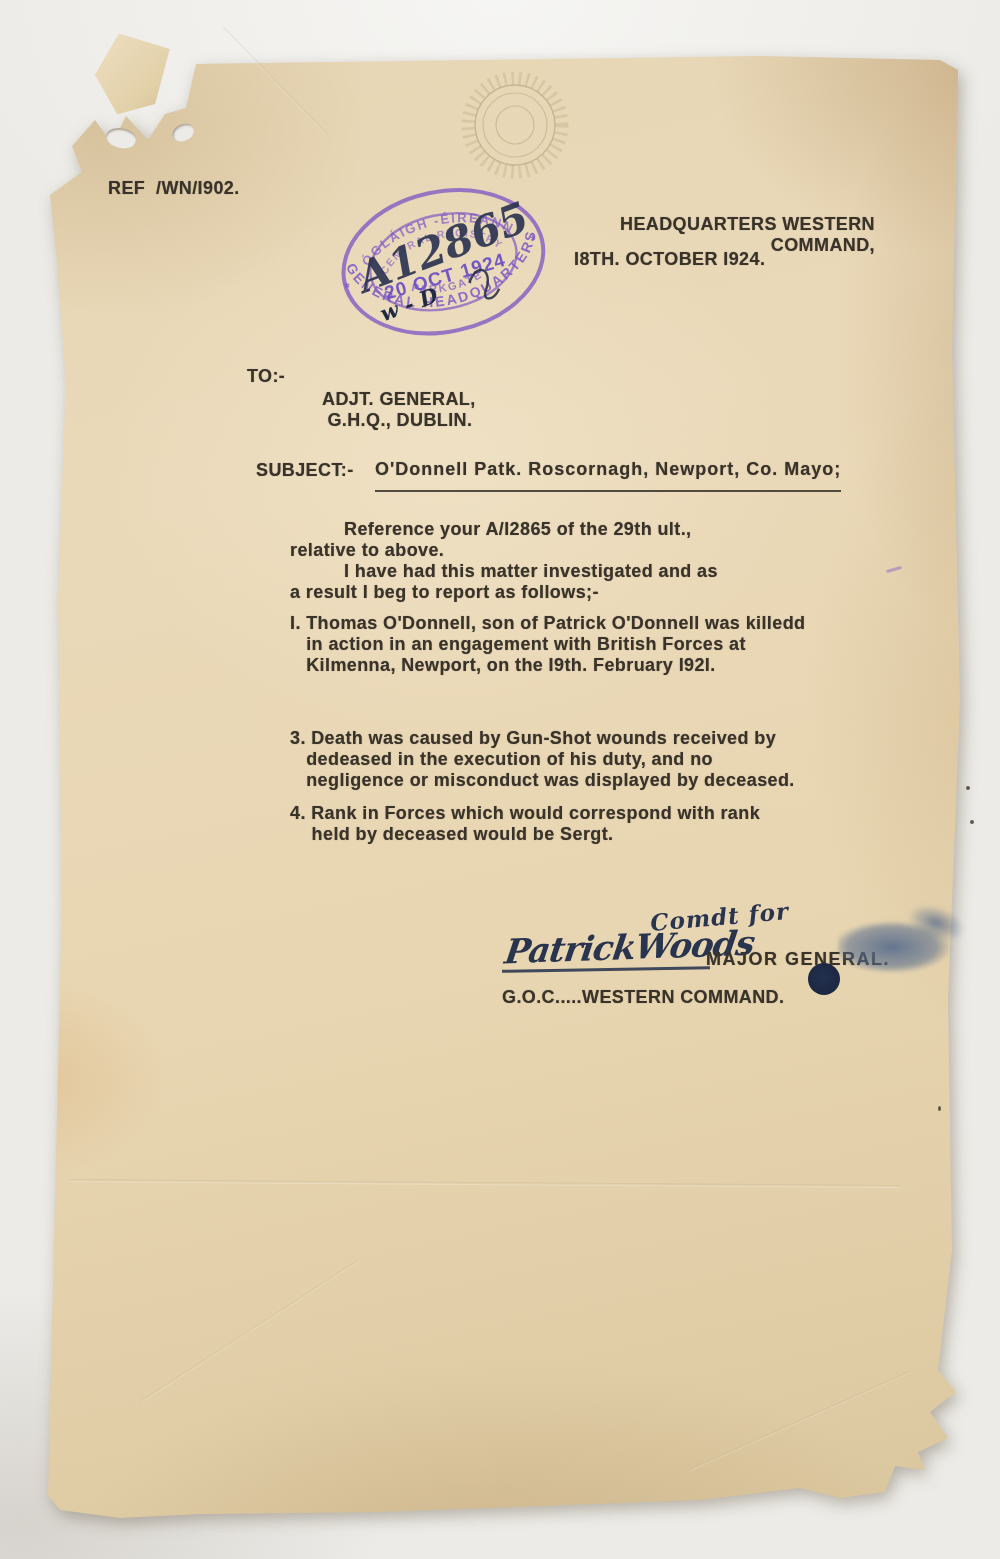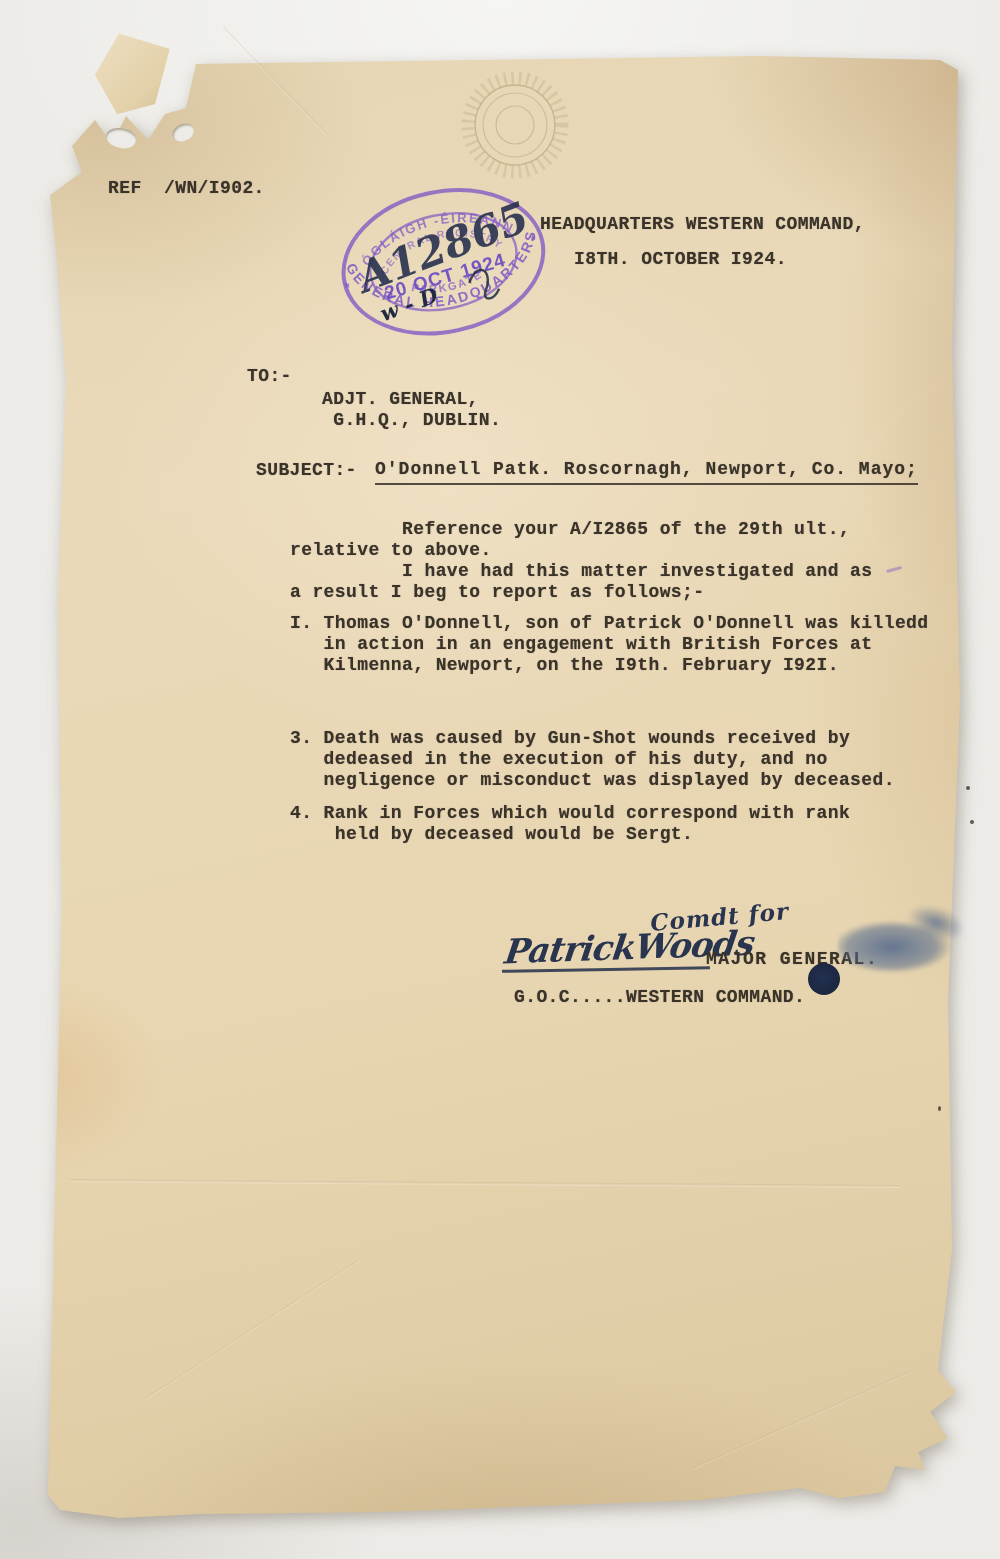--- a/index.html
+++ b/index.html
@@ -27,25 +27,25 @@
       radial-gradient(500px 400px at 45% 30%, rgba(255,248,230,.25), transparent 70%),
       linear-gradient(168deg,#e6d6b4 0%,#ead9b9 30%,#e8d6b2 60%,#e0cda6 85%,#d9c49c 100%);}
   .flap{position:absolute;left:88px;top:30px;width:86px;height:86px;
     background:linear-gradient(135deg,#eee0c4,#e2d0a8 70%,#d3bd92);
     clip-path:polygon(8% 52%,36% 4%,95% 22%,78% 86%,34% 98%);
     filter:drop-shadow(2px 3px 3px rgba(95,82,60,.4));}
   .hole{position:absolute;background:#ecebe7;border-radius:60% 40% 55% 45%;
     box-shadow:inset 1px 2px 2px rgba(120,100,70,.5);}
   .crease{position:absolute;background:linear-gradient(180deg,rgba(130,100,60,.14),rgba(255,252,240,.3));}
   .speck{position:absolute;width:4px;height:4px;border-radius:50%;background:#3b352c;opacity:.8;}
-  .tw{position:absolute;font-family:Liberation Mono, monospace;font-weight:700;font-size:18px;
+  .tw{position:absolute;font-family:Liberation Sans, sans-serif;font-weight:700;font-size:18px;
     line-height:21px;color:#3a332a;letter-spacing:.4px;white-space:pre-wrap;
     text-shadow:0 0 1px rgba(58,51,42,.55);}
-  .center{text-align:center;}
-  .subject-text{border-bottom:2.4px solid rgba(55,48,40,.85);padding-bottom:4px;letter-spacing:1px;margin-top:40px;}
+  .center{text-align:right;}
+  .subject-text{border-bottom:2.4px solid rgba(55,48,40,.85);padding-bottom:11px;letter-spacing:1px;margin-top:40px;}
   .hand{position:absolute;font-family:"DejaVu Serif",serif;font-style:italic;font-weight:700;color:#29344f;}
   .sig-note{left:650px;top:903px;font-size:23px;letter-spacing:1px;transform:rotate(-5deg);}
   .sig-name{left:505px;top:927px;font-size:34px;transform:rotate(-2deg) skewX(-10deg);letter-spacing:-1px;}
   .sig-line{position:absolute;left:502px;top:968px;width:208px;height:3px;background:#29344f;opacity:.88;transform:rotate(-1deg);}
   .stamp{position:absolute;left:336px;top:186px;width:212px;height:148px;transform:rotate(-12deg);}
   .stamp svg text{font-family:"Liberation Sans",sans-serif;font-weight:700;}
   .smudge{position:absolute;left:838px;top:916px;width:128px;height:62px;
     background:radial-gradient(60% 55% at 42% 50%, rgba(86,107,140,.9), rgba(86,107,140,.55) 58%, rgba(86,107,140,0) 78%);
     border-radius:45% 55% 60% 40%;filter:blur(1.5px);}
   .smudge2{position:absolute;left:900px;top:903px;width:72px;height:40px;
@@ -110,21 +110,21 @@
   <div class="tw" style="left:290px;top:728px;">3. Death was caused by Gun-Shot wounds received by
    dedeased in the execution of his duty, and no
    negligence or misconduct was displayed by deceased.</div>
   <div class="tw" style="left:290px;top:803px;">4. Rank in Forces which would correspond with rank
     held by deceased would be Sergt.</div>
 
   <div class="hand sig-note">Comdt for</div>
   <div class="hand sig-name">PatrickWoods</div>
   <div class="sig-line"></div>
   <div class="tw" style="left:706px;top:949px;letter-spacing:1.5px;">MAJOR GENERAL.</div>
-  <div class="tw" style="left:514px;top:987px;">G.O.C.....WESTERN COMMAND.</div>
+  <div class="tw" style="left:502px;top:987px;">G.O.C.....WESTERN COMMAND.</div>
 
   <div class="smudge"></div>
   <div class="smudge2"></div>
   <div class="inkdot"></div>
 
   <div class="stamp">
     <svg width="212" height="148" viewBox="0 0 212 148">
       <defs>
         <path id="ot" d="M 18,92 A 90,60 0 0 1 196,88"></path>
         <path id="ob" d="M 12,66 A 98,68 0 0 0 202,70"></path>

